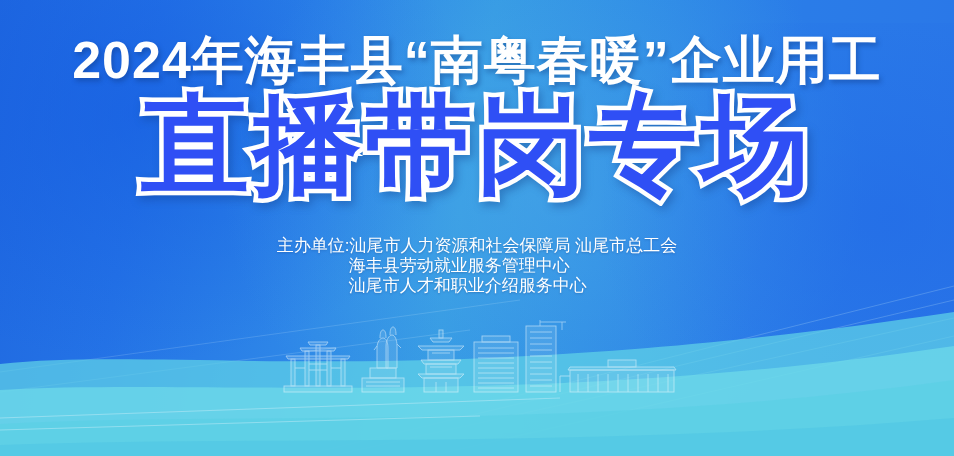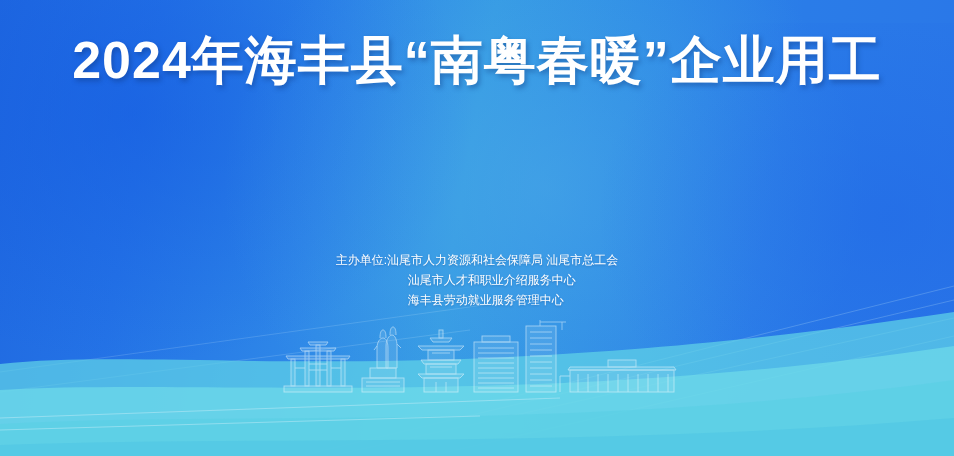--- a/index.html
+++ b/index.html
@@ -101,24 +101,23 @@
     filter: drop-shadow(3px 4px 4px rgba(15,55,130,.35));
   }
 
   .orgblock {
     position: absolute;
     top: 236px;
     left: 0;
     width: 100%;
     text-align: center;
     color: #ffffff;
-    font-size: 12px;
+    font-size: 17px;
     line-height: 20px;
     text-shadow: 0 1px 2px rgba(20,60,130,.35);
-    margin-top: 14px;
   }
   .orgblock .org-line { display: block; white-space: nowrap; }
   .org-inner {
     display: inline-block;
     text-align: left;
     padding-left: 0;
   }
   .org-line.indent { padding-left: 72px; }
 </style>
 </head>
@@ -220,22 +219,23 @@
                  M380,54 L380,72 M390,54 L390,72"></path>
         <rect x="330" y="40" width="28" height="7"></rect>
         <path d="M282,56 L292,56 M282,56 L282,72"></path>
       </g>
 
     </g>
   </svg>
 
   <div class="headline">2024年海丰县“南粤春暖”企业用工</div>
 
+  <div class="maintitle">直播带岗专场</div>
 
   <div class="orgblock">
     <div class="org-inner">
       <span class="org-line">主办单位:汕尾市人力资源和社会保障局  汕尾市总工会</span>
+      <span class="org-line indent">海丰县劳动就业服务管理中心</span>
       <span class="org-line indent">汕尾市人才和职业介绍服务中心</span>
-      <span class="org-line indent">海丰县劳动就业服务管理中心</span>
     </div>
   </div>
 
 </div>
 
 </body></html>

